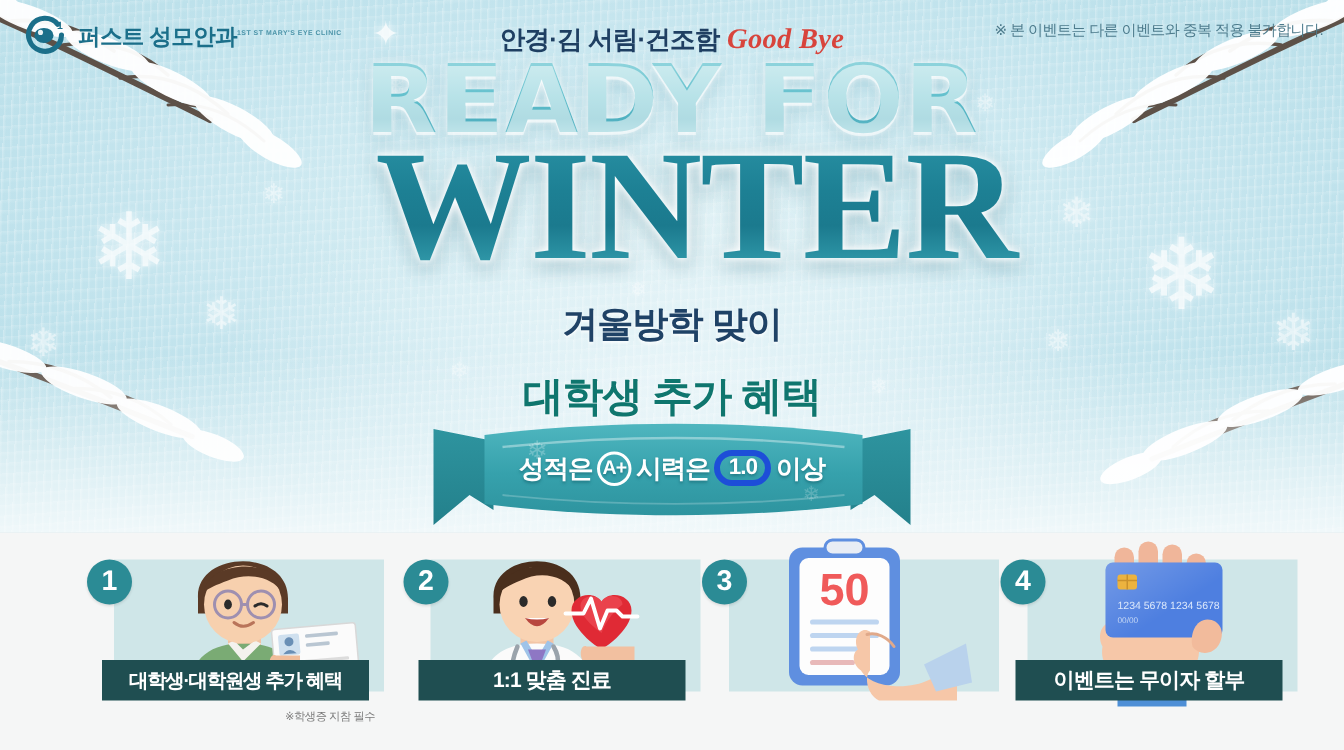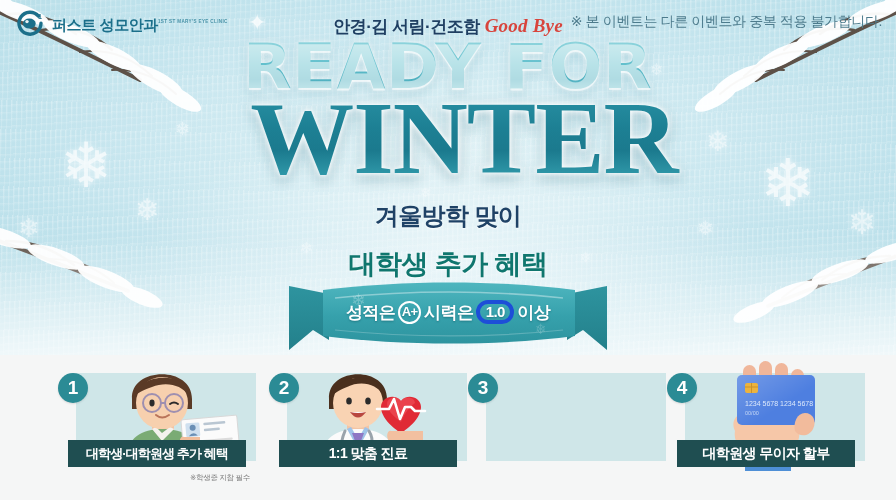--- a/index.html
+++ b/index.html
@@ -90,21 +90,21 @@
     font-weight: bold;
     color: #4a93a8;
     letter-spacing: 0.35px;
     white-space: nowrap;
   }
 
   
   .top-note {
     position: absolute;
     right: 14px; top: 13px;
-    font-size: 14px;
+    font-size: 10px;
     color: #4d7b8c;
     letter-spacing: -0.4px;
     z-index: 30;
     white-space: nowrap;
   }
 
   
   .headline-block {
     position: absolute;
     left: 0; top: 0;
@@ -555,20 +555,39 @@
             <path d="M96 74 C 92 72, 90 82, 96 86 C 104 92, 122 92, 128 85 L128 74 Z" fill="#f2c0a0"></path>
           </svg>
         </div>
         <div class="card-num">2</div>
         <div class="card-label">1:1 맞춤 진료</div>
         <div class="card-note"></div>
       </div>
 
       <div class="card card-3">
         <div class="card-photo"></div>
+        <div class="art" style="left:40px; top:-4px;">
+          <svg width="140" height="112" viewBox="0 0 140 112">
+
+            <rect x="18" y="6" width="74" height="92" rx="9" fill="#5f8fe0"></rect>
+            <rect x="25" y="13" width="60" height="78" rx="6" fill="#fdfdfd"></rect>
+            <rect x="42" y="1" width="26" height="10" rx="5" fill="#e8edf5" stroke="#5f8fe0" stroke-width="2"></rect>
+
+            <text x="55" y="44" font-size="30" font-weight="bold" fill="#f05a5a" font-family="Liberation Sans, sans-serif" text-anchor="middle">50</text>
+
+            <rect x="32" y="54" width="46" height="3.4" rx="1.7" fill="#bed5f0"></rect>
+            <rect x="32" y="63" width="46" height="3.4" rx="1.7" fill="#bed5f0"></rect>
+            <rect x="32" y="72" width="38" height="3.4" rx="1.7" fill="#bed5f0"></rect>
+            <rect x="32" y="81" width="30" height="3.4" rx="1.7" fill="#e8b9b9"></rect>
+
+            <path d="M72 62 C 66 58, 60 66, 64 74 C 60 76, 60 84, 66 88 C 72 99, 96 102, 112 94 L130 82 L130 108 L78 108 C 70 104, 68 92, 72 88 Z" fill="#f6c7a8"></path>
+            <path d="M108 84 L136 70 L140 96 L116 102 Z" fill="#b9d2ec"></path>
+            <path d="M70 64 C 76 62, 84 66, 88 72" stroke="#e0a98a" stroke-width="2" fill="none" stroke-linecap="round"></path>
+          </svg>
+        </div>
         <div class="card-num">3</div>
         <div class="card-note"></div>
       </div>
 
       <div class="card card-4">
         <div class="card-photo"></div>
         <div class="art" style="left:34px; top:-4px;">
           <svg width="140" height="112" viewBox="0 0 140 112">
 
             <path d="M44 96 L90 96 L90 112 L44 112 Z" fill="#4e8fd6"></path>
@@ -593,20 +612,20 @@
             <rect x="44" y="24" width="13" height="10" rx="2" fill="#ecb33f"></rect>
             <path d="M44 28 h13 M50.5 24 v10" stroke="#c9912c" stroke-width="1"></path>
 
             <text x="44" y="47" font-size="7" fill="#dce8fb" font-family="Liberation Sans, sans-serif">1234 5678 1234 5678</text>
             <text x="44" y="56" font-size="5.5" fill="#c3d6f5" font-family="Liberation Sans, sans-serif">00/00</text>
 
             <path d="M104 54 C 112 54, 116 62, 112 70 C 108 78, 98 78, 94 72 C 92 64, 96 54, 104 54 Z" fill="#f2bb9c"></path>
           </svg>
         </div>
         <div class="card-num">4</div>
-        <div class="card-label">대학원생 무이자 할부</div>
+        <div class="card-label">이벤트는 무이자 할부</div>
         <div class="card-note"></div>
       </div>
 
     </div>
   </div>
 
 </div>
 
 </body></html>

